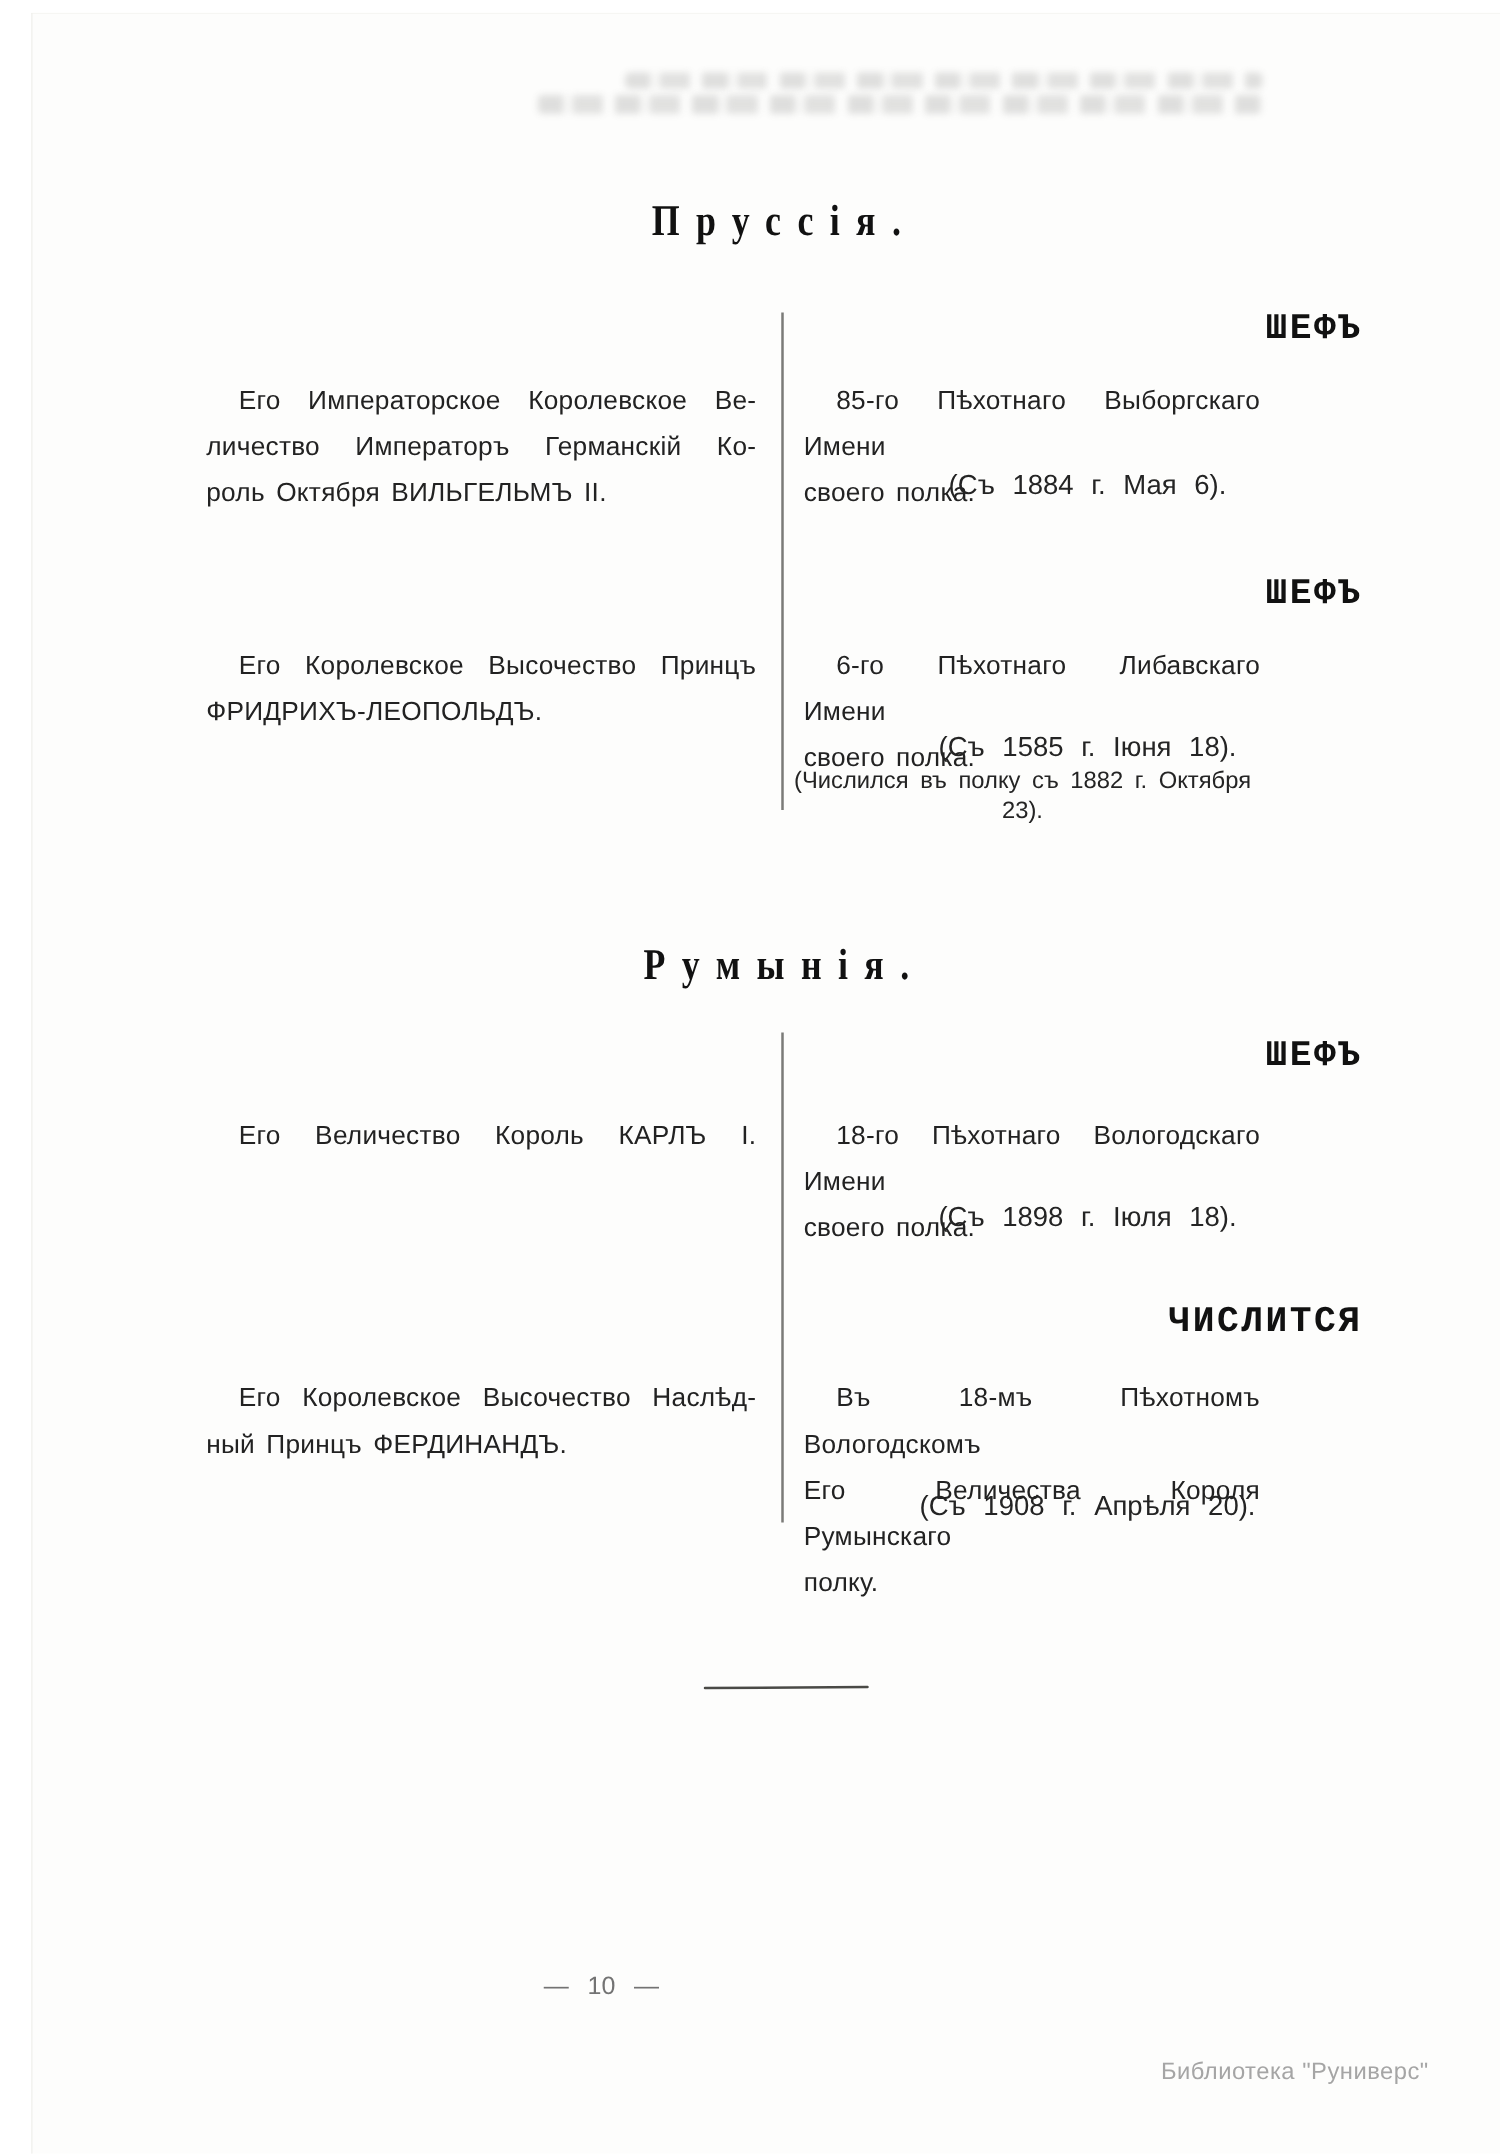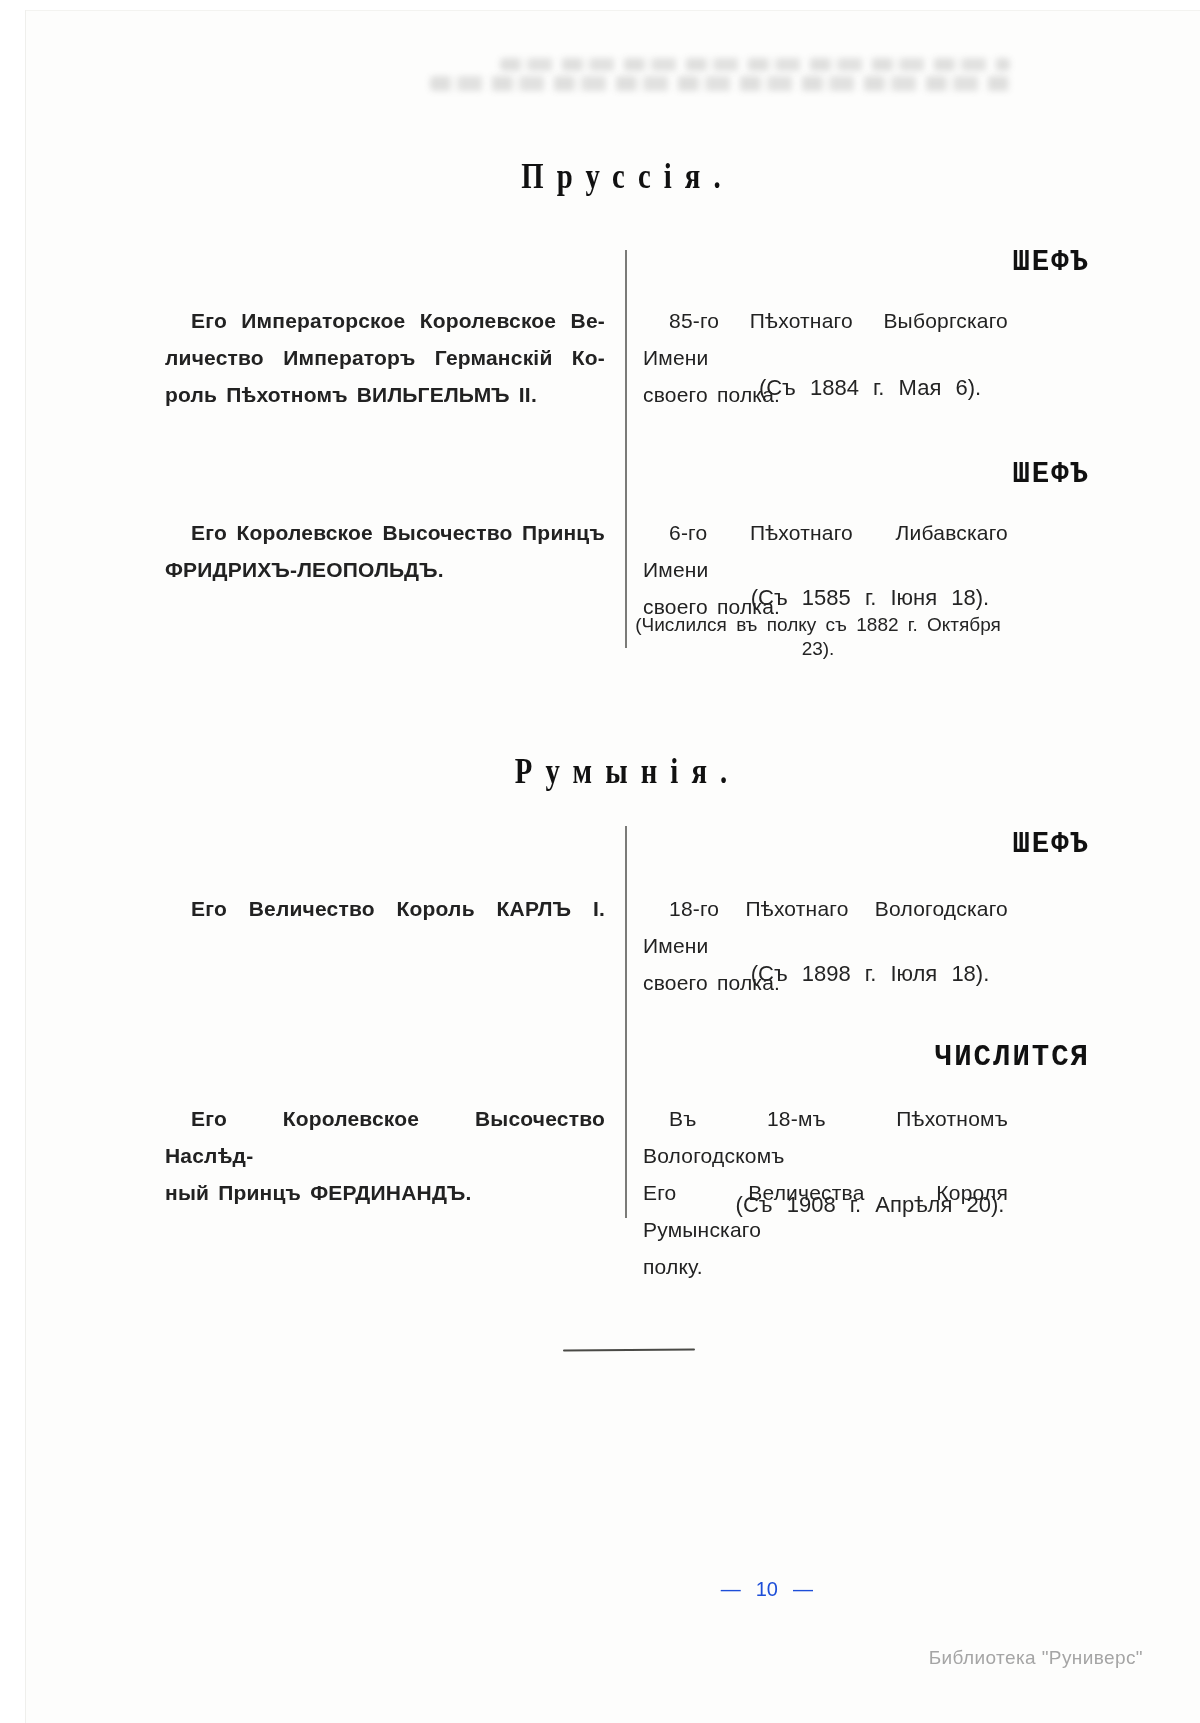--- a/index.html
+++ b/index.html
@@ -25,41 +25,41 @@
     position:absolute;left:0;width:1175px;box-sizing:border-box;padding-left:30px;
     text-align:center;font-family:"Liberation Serif",serif;font-weight:700;
     font-size:35px;line-height:40px;color:#111;margin:0;
   }
   .tsp{display:inline-block;letter-spacing:16px;transform:scaleX(.82);transform-origin:50% 50%;}
   .heading{
     position:absolute;left:625px;width:440px;text-align:right;
     font-family:Liberation Mono, monospace;font-weight:700;font-size:29px;
     line-height:30px;letter-spacing:2px;color:#111;
   }
-  .lcol{position:absolute;left:140px;width:440px;font-weight:bold;}
+  .lcol{position:absolute;left:140px;width:440px;}
   .rcol{position:absolute;left:618px;width:365px;}
   .line{font-size:21px;line-height:37px;letter-spacing:.2px;word-spacing:3px;white-space:nowrap;}
   .j{white-space:normal;text-align:justify;text-align-last:justify;}
   .ind{text-indent:26px;}
   .date{
     position:absolute;left:625px;width:440px;text-align:center;
     font-size:22px;line-height:24px;word-spacing:8px;color:#242424;
   }
   .note{
     position:absolute;left:603px;width:380px;text-align:center;
     font-size:19px;line-height:24px;word-spacing:4px;color:#242424;
   }
   .vrule{position:absolute;left:600px;width:2px;background:#7b7b78;}
   .hrule{
     position:absolute;left:538px;top:1339px;width:132px;height:2px;
     background:#4a4a46;transform:rotate(-.4deg);border-radius:2px;
   }
   .pagenum{
-    position:absolute;left:388px;top:1568px;width:400px;text-align:right;
-    font-size:20px;color:#1d4ed8;
+    position:absolute;left:410px;top:1568px;width:400px;text-align:left;
+    font-size:20px;color:#737373;
   }
   .pagenum .num{margin:0 15px;}
   .watermark{
     position:absolute;right:73px;top:1637px;font-size:19px;letter-spacing:.4px;
     color:#a5a5a5;
   }
 </style>
 </head>
 <body>
 
@@ -73,21 +73,21 @@
   <h1 class="sec-title" style="top:147px">
     <span class="tsp">Пруссія.</span>
   </h1>
 
   <div class="vrule" style="top:240px;height:398px"></div>
 
   <div class="heading" style="top:238px">ШЕФЪ</div>
   <div class="lcol" style="top:292px">
     <div class="line j ind">Его Императорское Королевское Ве-</div>
     <div class="line j">личество Императоръ Германскій Ко-</div>
-    <div class="line">роль Пѣхотномъ ВИЛЬГЕЛЬМЪ II.</div>
+    <div class="line">роль Октября ВИЛЬГЕЛЬМЪ II.</div>
   </div>
   <div class="rcol" style="top:292px">
     <div class="line j ind">85-го Пѣхотнаго Выборгскаго Имени</div>
     <div class="line">своего полка.</div>
   </div>
   <div class="date" style="top:366px">(Съ 1884 г. Мая 6).</div>
 
   <div class="heading" style="top:450px">ШЕФЪ</div>
   <div class="lcol" style="top:504px">
     <div class="line j ind">Его Королевское Высочество Принцъ</div>

